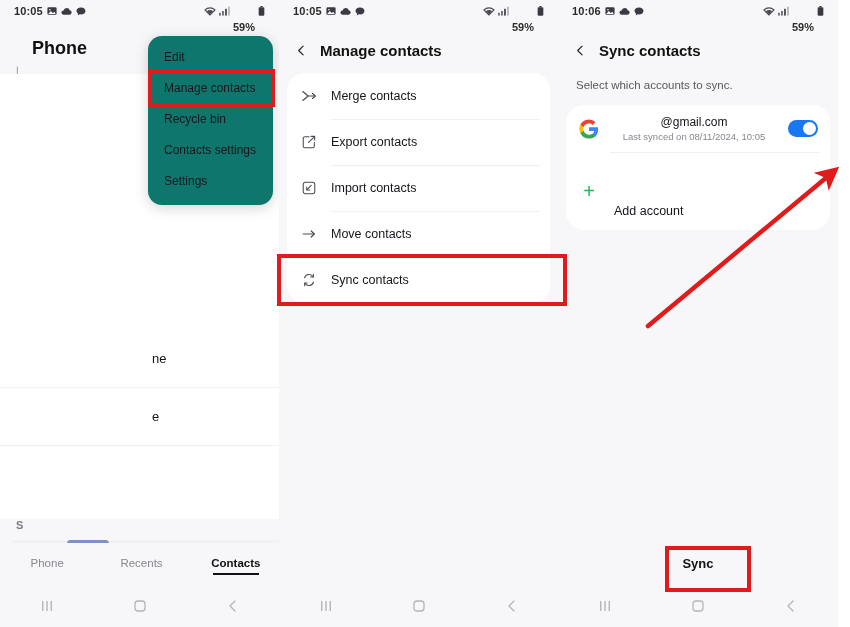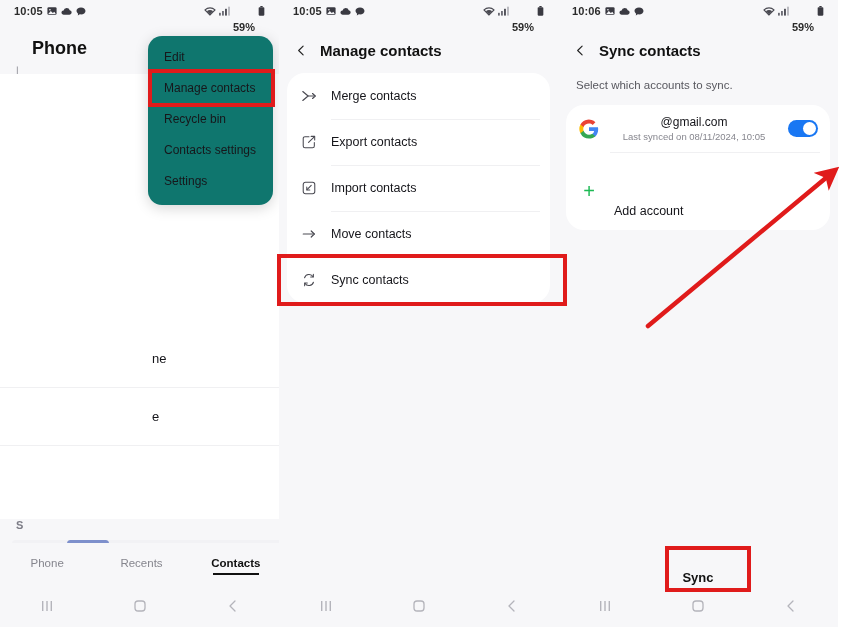--- a/index.html
+++ b/index.html
@@ -148,21 +148,21 @@
   }
   .add-row::before {
     content: ""; position: absolute; left: 44px; right: 10px; top: 0;
     height: 1px; background: #f0f0f2;
   }
   .plus { color: #1db954; font-size: 20px; line-height: 1; width: 22px; text-align: center; }
   .add-lbl { font-size: 12.5px; color: #15151a; margin-top: 40px; }
 
   .sync-btn {
     position: absolute; left: 50%; transform: translateX(-50%);
-    bottom: 32px; font-size: 13px; font-weight: bold; color: #111;
+    bottom: 46px; font-size: 13px; font-weight: bold; color: #111;
     padding: 10px 26px; background: transparent;
   }
 
   
   .hl {
     position: absolute; border: 4px solid #e01b1b; background: transparent;
     z-index: 40; pointer-events: none;
   }
   .arrow-svg { position: absolute; left: 0; top: 0; z-index: 45; pointer-events: none; }
 </style>

